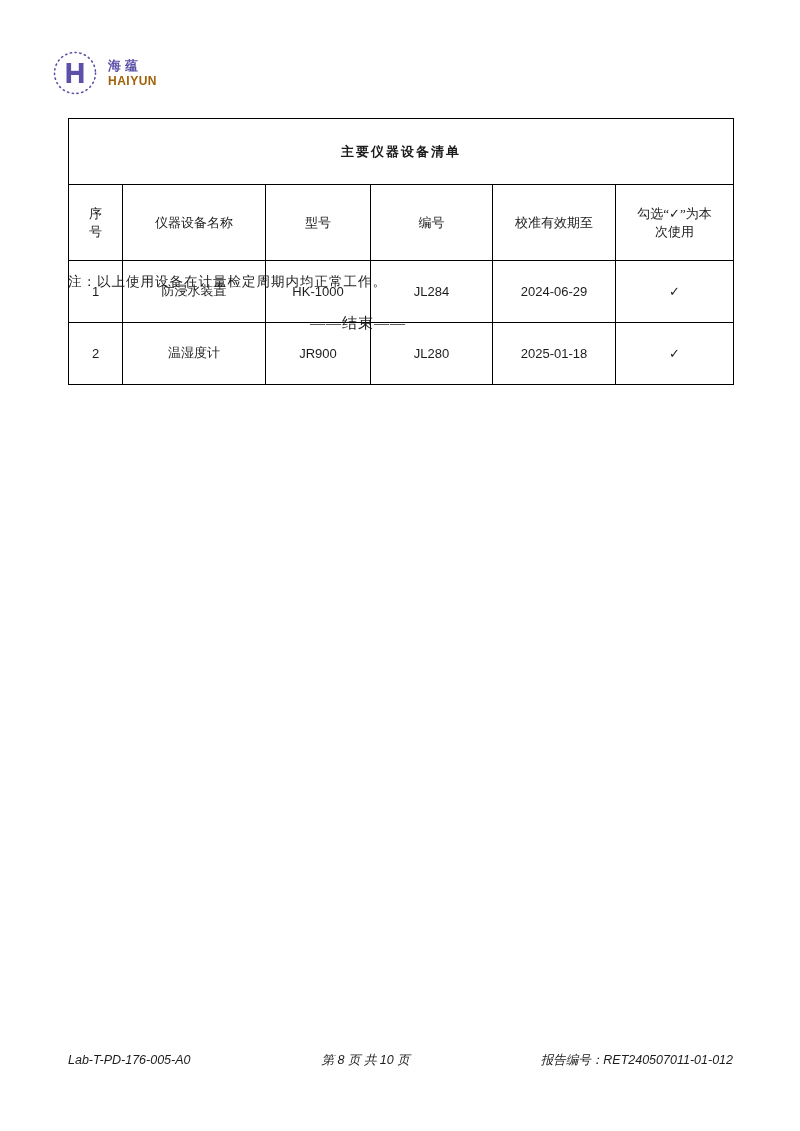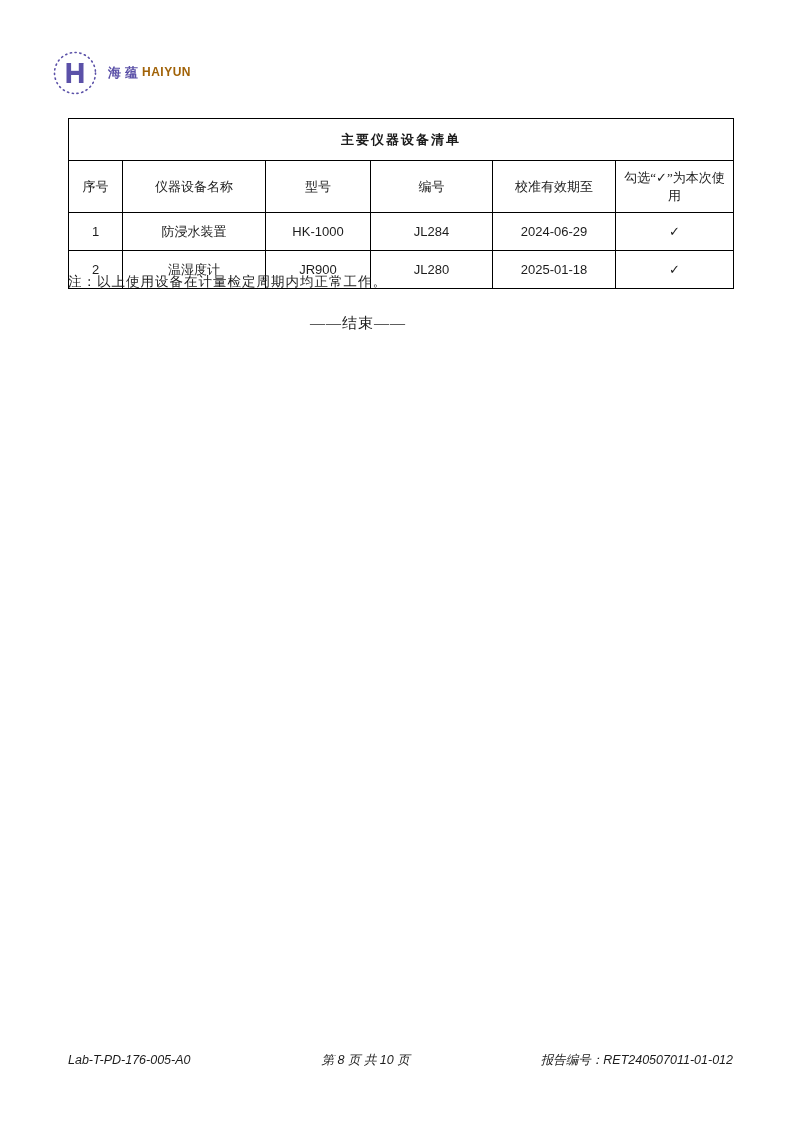--- a/index.html
+++ b/index.html
@@ -12,21 +12,21 @@
     overflow: hidden;
   }
   .page { position: absolute; inset: 0; }
 
   
   .logo-row {
     position: absolute; left: 52px; top: 50px;
     display: flex; align-items: center; gap: 10px;
   }
   .logo-mark { width: 46px; height: 46px; display: block; }
-  .logo-text { display: flex; flex-direction: row; justify-content: center; text-align: right; }
+  .logo-text { display: flex; flex-direction: column; justify-content: center; }
   .logo-cn {
     font-size: 13px; font-weight: bold; letter-spacing: 4px;
     color: #5b51a8; line-height: 1.2;
     font-family: "Liberation Serif", serif;
   }
   .logo-en {
     font-size: 12px; font-weight: bold; letter-spacing: 0.5px;
     color: #a16207; line-height: 1.2;
   }
 
@@ -34,34 +34,34 @@
   table.equipment {
     position: absolute; left: 68px; top: 118px;
     width: 665px;
     border-collapse: collapse;
     table-layout: fixed;
   }
   table.equipment td {
     border: 1px solid #000;
     text-align: center;
     vertical-align: middle;
-    padding: 4px;
+    padding: 16px;
     font-size: 13px;
     line-height: 1.35;
   }
   td.title-cell {
     height: 33px;
     font-size: 20px;
     font-weight: bold;
     letter-spacing: 2px;
     font-family: "Liberation Serif", serif;
   }
   tr.header-row td { height: 43px; font-family: "Liberation Serif", serif; }
   tr.data-row td { height: 29px; }
-  td.cell-name { font-family: Liberation Serif, serif; }
+  td.cell-name { font-family: Liberation Mono, monospace; }
   td.check-header {
     text-align: left;
     padding: 3px 7px;
     line-height: 1.55;
     margin-top: 48px;
   }
 
   
   .note {
     position: absolute; left: 68px; top: 259px;

